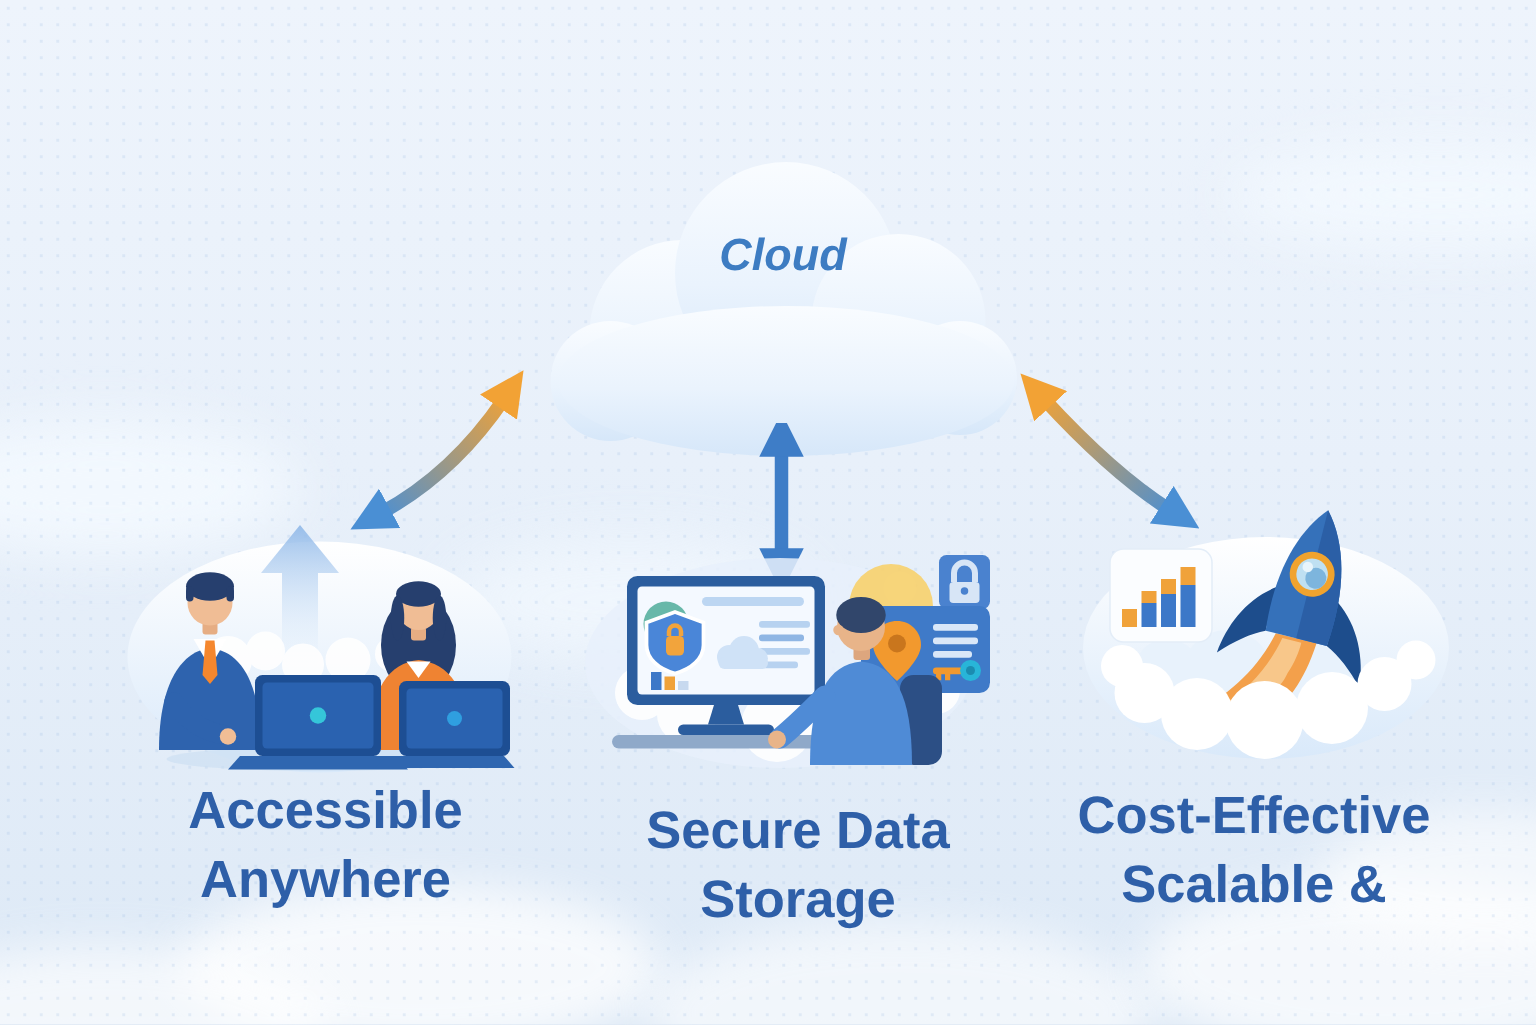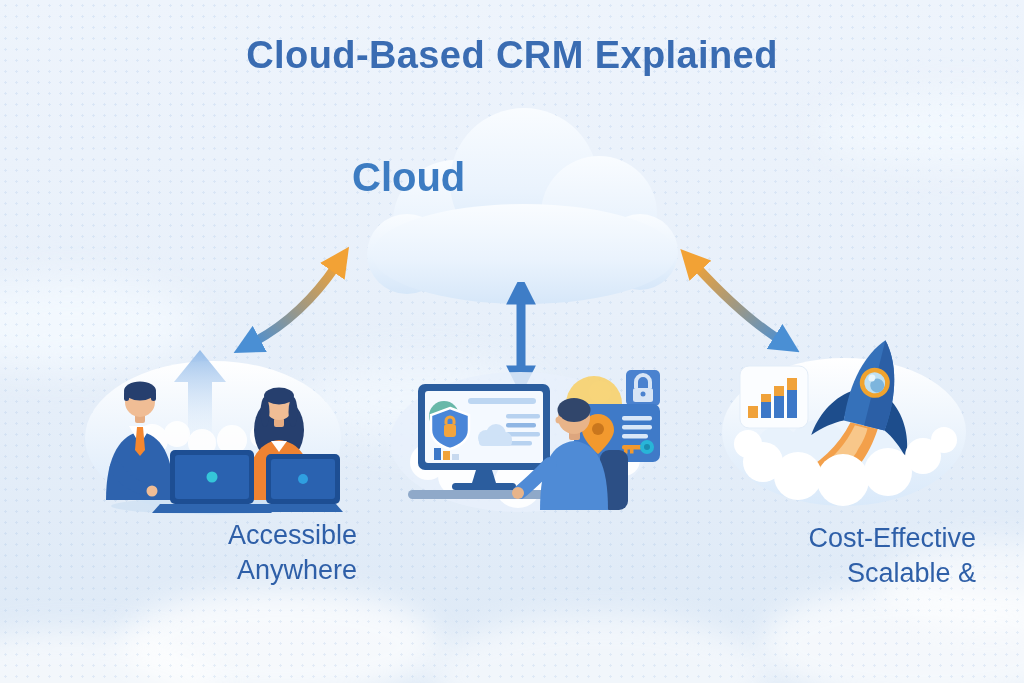--- a/index.html
+++ b/index.html
@@ -7,45 +7,44 @@
          background:linear-gradient(180deg,#eef4fc 0%,#e8f0fa 45%,#dde9f6 100%);}
   .dots{position:absolute;inset:0;pointer-events:none;
         background-image:radial-gradient(rgba(140,175,220,.18) 1.1px, rgba(0,0,0,0) 1.3px);
         background-size:11px 11px;}
   .puff{position:absolute;background:#ffffff;border-radius:50%;filter:blur(14px);pointer-events:none;}
   .puff.soft{background:#f2f8fe;filter:blur(18px);}
   .title{position:absolute;top:34px;left:0;right:0;text-align:center;
          font-size:38px;font-weight:bold;color:#3a6cb2;letter-spacing:.4px;}
   .cloud-node{position:absolute;left:352px;top:104px;width:340px;height:202px;}
   .cloud-node svg{position:absolute;inset:0;}
-  .cloud-label{position:absolute;left:0;right:0;top:50px;text-align:left;
-               font-size:40px;font-weight:bold;color:#3d7cc2;line-height:1.16;}
+  .cloud-label{position:absolute;left:0;right:0;top:50px;text-align:center;
+               font-size:30px;font-weight:bold;color:#3d7cc2;line-height:1.16;font-style:italic;}
   .cloud-label span{display:block;}
   .connector{position:absolute;}
   .bubble-svg{position:absolute;}
-  .feature-label{position:absolute;width:280px;text-align:right;font-weight:normal;
-                 font-size:27px;line-height:1.3;color:#2e5fa8;}
+  .feature-label{position:absolute;width:280px;text-align:center;font-weight:bold;
+                 font-size:35px;line-height:1.3;color:#2e5fa8;}
   .feature-label span{display:block;}
 </style>
 </head>
 <body>
 
 <div class="stage">
 
   <div class="puff soft" style="left:-60px;top:280px;width:260px;height:90px;"></div>
   <div class="puff soft" style="left:820px;top:95px;width:280px;height:70px;"></div>
   <div class="puff" style="left:120px;top:590px;width:320px;height:110px;opacity:.75;"></div>
   <div class="puff" style="left:-80px;top:630px;width:300px;height:110px;opacity:.65;"></div>
   <div class="puff" style="left:430px;top:615px;width:340px;height:120px;opacity:.6;"></div>
   <div class="puff" style="left:760px;top:585px;width:330px;height:120px;opacity:.7;"></div>
   <div class="puff" style="left:880px;top:540px;width:220px;height:90px;opacity:.6;"></div>
   <div class="puff soft" style="left:300px;top:360px;width:240px;height:80px;opacity:.8;"></div>
   <div class="dots"></div>
 
-  <div class="title">Cloud-Based CRM Explained</div>
 
   <div class="cloud-node">
     <svg viewBox="0 0 340 202">
       <defs>
         <linearGradient id="gCloud" x1="0" y1="0" x2="0" y2="1">
           <stop offset="0" stop-color="#f9fcff"></stop>
           <stop offset="0.55" stop-color="#eaf3fd"></stop>
           <stop offset="1" stop-color="#d6e7f9"></stop>
         </linearGradient>
       </defs>
@@ -285,18 +284,22 @@
         <circle cx="205" cy="126" r="18"></circle>
         <circle cx="226" cy="110" r="13"></circle>
       <circle cx="30" cy="114" r="14"></circle>
     </g>
   </svg>
 
   <div class="feature-label" style="left:77px;top:518px;">
     <span>Accessible</span>
     <span>Anywhere</span>
   </div>
+  <div class="feature-label" style="left:392px;top:531px;">
+    <span>Secure Data</span>
+    <span>Storage</span>
+  </div>
   <div class="feature-label" style="left:696px;top:521px;">
     <span>Cost-Effective</span>
     <span>Scalable &amp;</span>
   </div>
 
 </div>
 
 </body></html>

